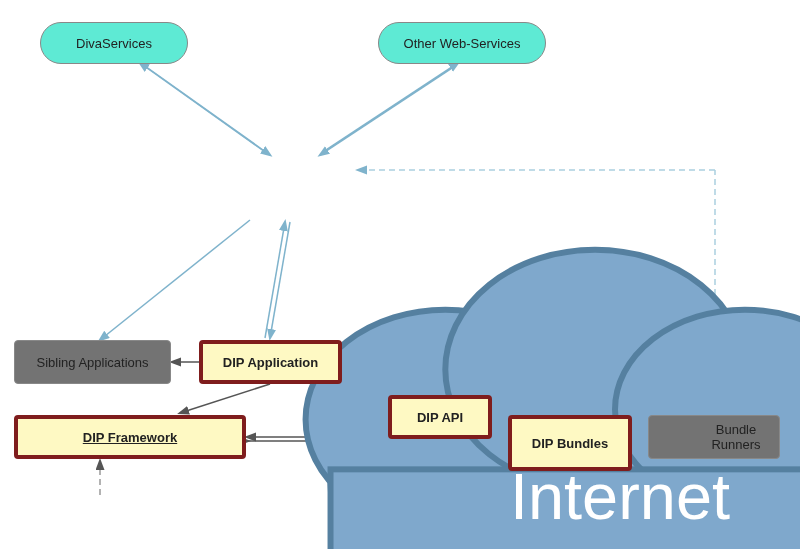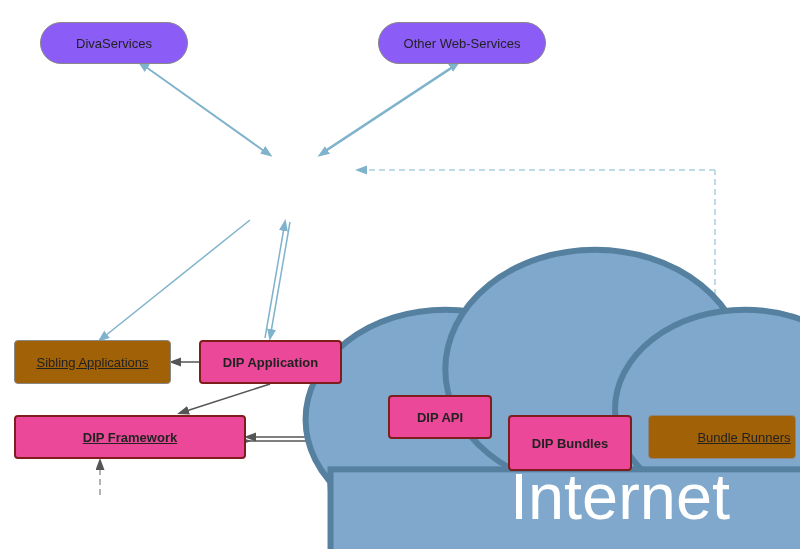--- a/index.html
+++ b/index.html
@@ -29,34 +29,33 @@
       color: #222;
       text-align: center;
       position: absolute;
       display: flex;
       align-items: center;
       justify-content: center;
     }
     
     .box-white {
       border: 1.5px solid #888;
-      background: #a16207;
+      background: #737373;
       border-radius: 4px;
-      text-decoration: underline;
     }
     .box-yellow {
-      border: 2px solid #7f1d1d;
-      background: #ec4899;
+      border: 4px solid #7f1d1d;
+      background: #fef9c3;
       border-radius: 4px;
       color: #222;
       font-weight: bold;
     }
     .box-pill {
       border: 1.5px solid #888;
-      background: #8b5cf6;
+      background: #5eead4;
       border-radius: 24px;
     }
   </style>
 </head>
 <body>
 
 <div class="diagram">
   <svg id="svg-layer">
     <defs>
 
@@ -145,18 +144,18 @@
   </div>
 
   <div style="position:absolute; left:388px; top:395px; width:104px; height:44px;" class="node-label box-yellow">
     <span>DIP API</span>
   </div>
 
   <div style="position:absolute; left:508px; top:415px; width:124px; height:56px;" class="node-label box-yellow">
     <span>DIP Bundles</span>
   </div>
 
-  <div style="position:absolute; left:648px; top:415px; width:148px; height:44px;padding-left:44px;" class="node-label box-white">
+  <div style="position:absolute; left:648px; top:415px; width:132px; height:44px;padding-left:44px;" class="node-label box-white">
     <span>Bundle Runners</span>
   </div>
 
 
 </div>
 
 </body></html>

